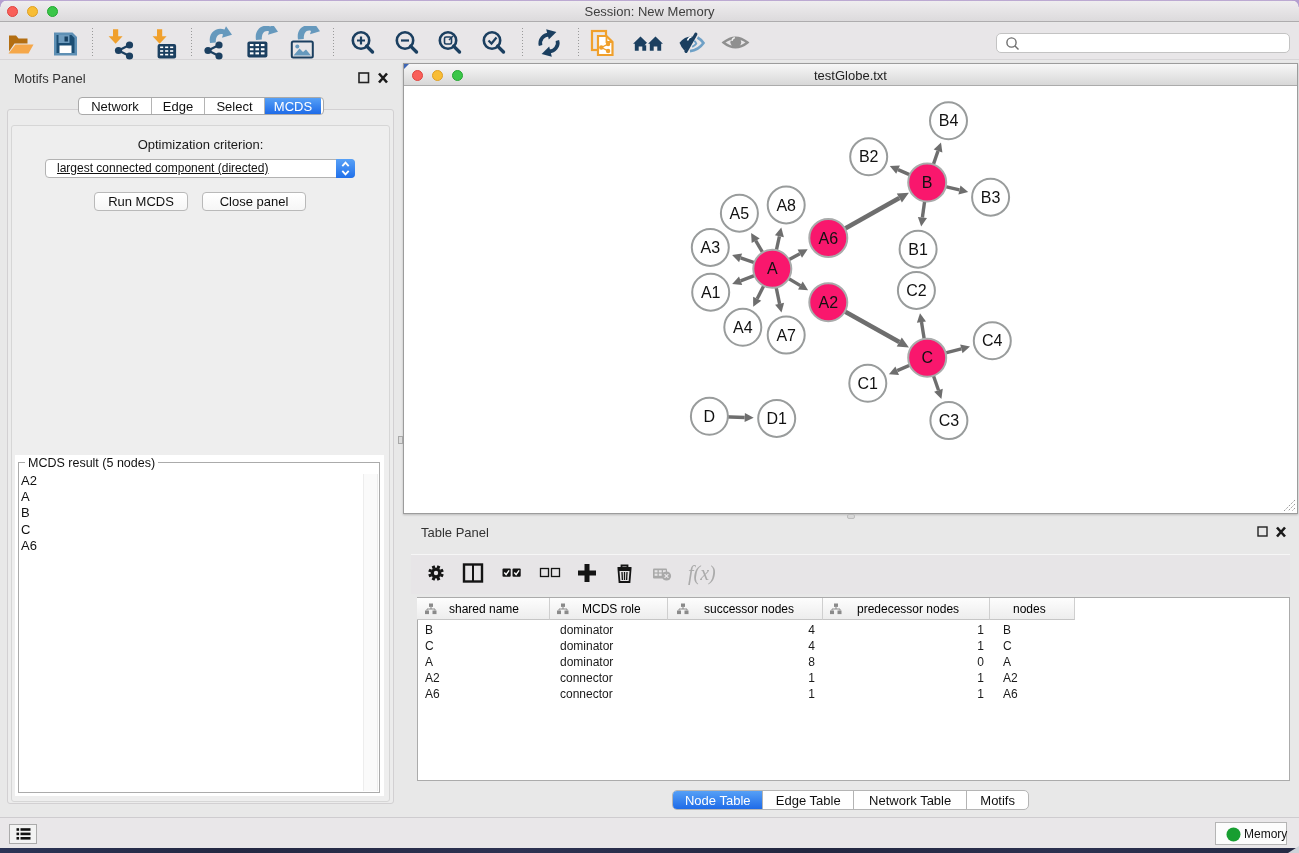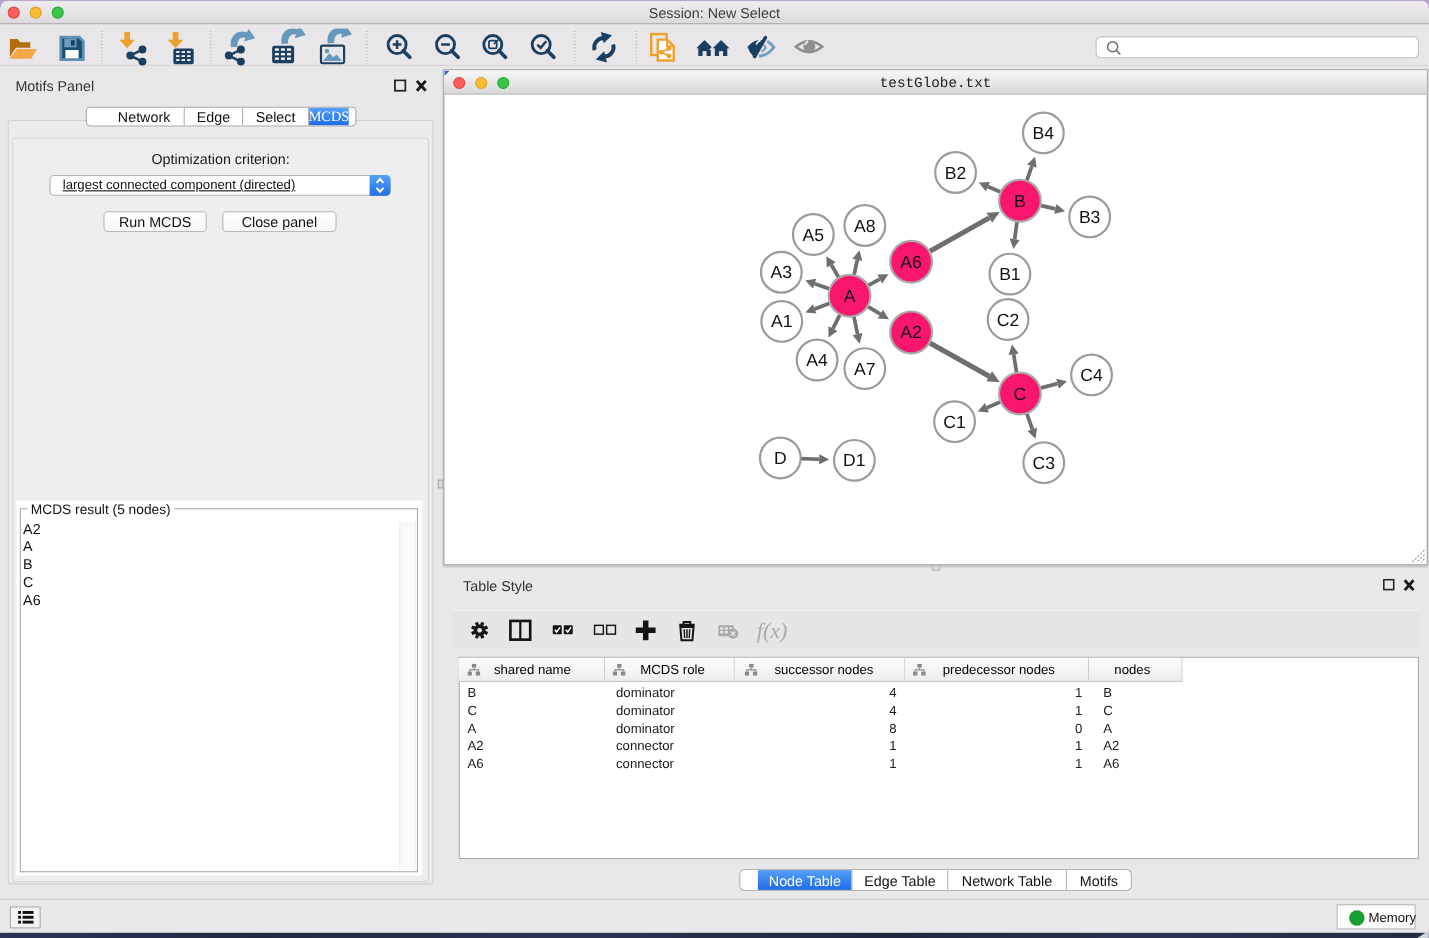--- a/index.html
+++ b/index.html
@@ -17,45 +17,45 @@
   .sep { top:28px; height:30px; width:1px;
      background-image:linear-gradient(#9a9a9a 1px, transparent 1px); background-size:1px 3px; }
   #searchbox { left:996px; top:33px; width:294px; height:20px; background:#fff;
      border:1px solid #c3c3c3; border-radius:5px; }
   
   #cp-outer { left:7px; top:109px; width:387px; height:695px; border:1px solid #d2d0d2; border-radius:3px; background:#ececec;}
   #cp-inner { left:11px; top:125px; width:379px; height:677px; border:1px solid #d6d6d6; border-radius:3px; background:#eeeeee;}
   .ptitle { font-size:13px; color:#333; }
   
   .seg { display:flex; height:18px; border:1px solid #a9a9a9; border-radius:4px; background:#fff;
-     font-size:13px; color:#111; overflow:hidden;padding-left:16px;}
+     font-size:13px; color:#111; overflow:hidden;}
   .seg > div { display:flex; align-items:center; justify-content:center; border-right:1px solid #b4b4b4; padding-top:0px;}
   .seg > div:last-child { border-right:none; }
   .seg .sel { background:linear-gradient(#56a0f6,#1e6be8); color:#fff; }
   #cp-tabs { left:78px; top:97px; width:246px; }
   #cp-tabs > div:nth-child(1){width:73px;} #cp-tabs > div:nth-child(2){width:53px;}
-  #cp-tabs > div:nth-child(3){width:60px;} #cp-tabs > div:nth-child(4){width:36px;font-family:Liberation Serif, serif;}
+  #cp-tabs > div:nth-child(3){width:60px;} #cp-tabs > div:nth-child(4){width:56px;}
   #optlabel { left:11px; top:137px; width:379px; text-align:center; font-size:13px; color:#1a1a1a; }
   #dropdown { left:45px; top:159px; width:310px; height:19px; background:#fff; border:1px solid #b2b2b2; border-radius:4px;
       font-size:12px; color:#111; line-height:17px;text-decoration:underline; }
   #dropdown .arr { position:absolute; right:-1px; top:-1px; width:19px; height:19px; border-radius:0 4px 4px 0;
       background:linear-gradient(#58a1f7,#2070ea); }
   .btn { background:linear-gradient(#ffffff,#f6f6f6); border:1px solid #b9b9b9; border-radius:4px;
       font-size:13px; color:#111; text-align:center; }
   
   #mcds-white { left:15px; top:455px; width:369px; height:341px; background:#fff; }
   #mcds-field { left:18px; top:462px; width:362px; height:331px; border:1px solid #ababab; }
   #mcds-title { left:25px; top:456px; background:#fff; font-size:12.5px; color:#111; padding:0 3px;}
   #mcds-list { left:21px; top:473px; font-size:13px; color:#111; line-height:16.2px; }
   #mcds-sb { left:363px; top:474px; width:15px; height:317px; background:#fafafa; border-left:1px solid #ededed; border-right:1px solid #ededed;}
   
   #nw { left:403px; top:63px; width:895px; height:451px; background:#fff; border:1px solid #9c9c9c;
         box-shadow:0 1px 2px rgba(0,0,0,0.2); }
   #nw-tb { left:0; top:0; width:100%; height:22px; background:linear-gradient(#f7f7f7,#d8d8d8); border-bottom:1px solid #ababab; }
-  #nw-title { width:100%; top:4px; text-align:center; font-size:13px; color:#222;font-family:Liberation Mono, monospace; }
+  #nw-title { width:100%; top:4px; text-align:center; font-size:13px; color:#222; }
   #nw-handle { left:398px; top:436px; width:5px; height:8px; background:#dcdcdc; border:1px solid #a8a8a8; }
   
   #tp-toolbar { left:411px; top:554px; width:879px; height:40px; background:#e7e5e7; border-top:1px solid #f6f6f6;}
   #tbl { left:417px; top:597px; width:873px; height:184px; background:#fff; border:1px solid #ababab; }
   .th { position:absolute; top:0; height:22px; background:linear-gradient(#fdfdfd,#ededed);
         border-right:1px solid #cfcfcf; border-bottom:1px solid #c6c6c6; font-size:12px; color:#1a1a1a; }
   .td { position:absolute; font-size:12px; color:#1a1a1a; height:16px; line-height:16px;}
   #bottom-tabs { left:672px; top:790px; width:357px; }
   #bottom-tabs.seg { height:20px; border-radius:5px; border-color:#b5b5b5;}
   #bottom-tabs > div:nth-child(1){width:91px;} #bottom-tabs > div:nth-child(2){width:91px;}
@@ -69,21 +69,21 @@
 </head>
 <body>
 
 <div class="abs" id="titlebar"></div>
 <div class="abs" id="topline"></div>
 <div class="abs" style="left:0;top:0;width:7px;height:7px;background:radial-gradient(circle at 7px 7px, rgba(0,0,0,0) 6.2px, #b49fd0 6.8px);"></div>
 <div class="abs" style="right:0;top:0;width:7px;height:7px;background:radial-gradient(circle at 0px 7px, rgba(0,0,0,0) 6.2px, #b49fd0 6.8px);"></div>
 <div class="abs tl" style="left:6.5px;background:#f9605a;border:1px solid #df4440;"></div>
 <div class="abs tl" style="left:26.5px;background:#f8bd35;border:1px solid #dfa023;"></div>
 <div class="abs tl" style="left:46.5px;background:#3bc649;border:1px solid #24a732;"></div>
-<div class="abs" id="titletext">Session: New Select</div>
+<div class="abs" id="titletext">Session: New Memory</div>
 
 <div class="abs" id="toolbar"></div>
 <div class="abs sep" style="left:92px;"></div>
 <div class="abs sep" style="left:191px;"></div>
 <div class="abs sep" style="left:333px;"></div>
 <div class="abs sep" style="left:522px;"></div>
 <div class="abs sep" style="left:578px;"></div>
 <svg class="abs" id="tb-icons" style="left:0;top:26px" width="780" height="34" viewBox="0 0 780 34">
     <path d="M9 25.5 L9 9.5 L16 9.5 L18.5 12.5 L27.5 12.5 L27.5 17.5 L14.5 17.5 Z" fill="#b36e12"></path>
     <path d="M15.5 18.5 L33.5 18.5 L28.5 27.5 L8.5 27.5 Z" fill="#f5a74a"></path>
@@ -310,21 +310,21 @@
     <circle cx="424.3" cy="216.2" r="19" fill="#f9176d" stroke="#a9abab" stroke-width="2"></circle>
     <text x="424.3" y="221.7" text-anchor="middle" font-size="16" fill="#111">A2</text>
     <circle cx="523.2" cy="96.4" r="19" fill="#f9176d" stroke="#a9abab" stroke-width="2"></circle>
     <text x="523.2" y="101.9" text-anchor="middle" font-size="16" fill="#111">B</text>
     <circle cx="523.2" cy="271.7" r="19" fill="#f9176d" stroke="#a9abab" stroke-width="2"></circle>
     <text x="523.2" y="277.2" text-anchor="middle" font-size="16" fill="#111">C</text>
   </svg>
 
 <div class="abs" style="left:847px;top:514px;width:8px;height:5px;background:#d8d8d8;border:1px solid #bdbdbd;border-radius:2px;"></div>
 
-<div class="abs ptitle" style="left:421px;top:525px;">Table Style</div>
+<div class="abs ptitle" style="left:421px;top:525px;">Table Panel</div>
 <svg class="abs" style="left:1257px;top:526px" width="32" height="13">
     <rect x="1" y="1" width="9" height="9" fill="none" stroke="#222" stroke-width="1.4"></rect>
     <path d="M20 1.5 L28 10.5 M28 1.5 L20 10.5" stroke="#1a1a1a" stroke-width="2.6"></path>
   </svg>
 <div class="abs" id="tp-toolbar"></div>
 <svg class="abs" style="left:417px;top:556px" width="320" height="38" viewBox="0 0 320 38" id="tp-icons">
     <g fill="#141414">
       <circle cx="19" cy="17" r="5.2"></circle>
       <circle cx="19" cy="17" r="2.2" fill="#e7e5e7"></circle>
       <rect x="23.3" y="17.9" width="3" height="3" transform="rotate(22.5 24.8 19.4)"></rect>

